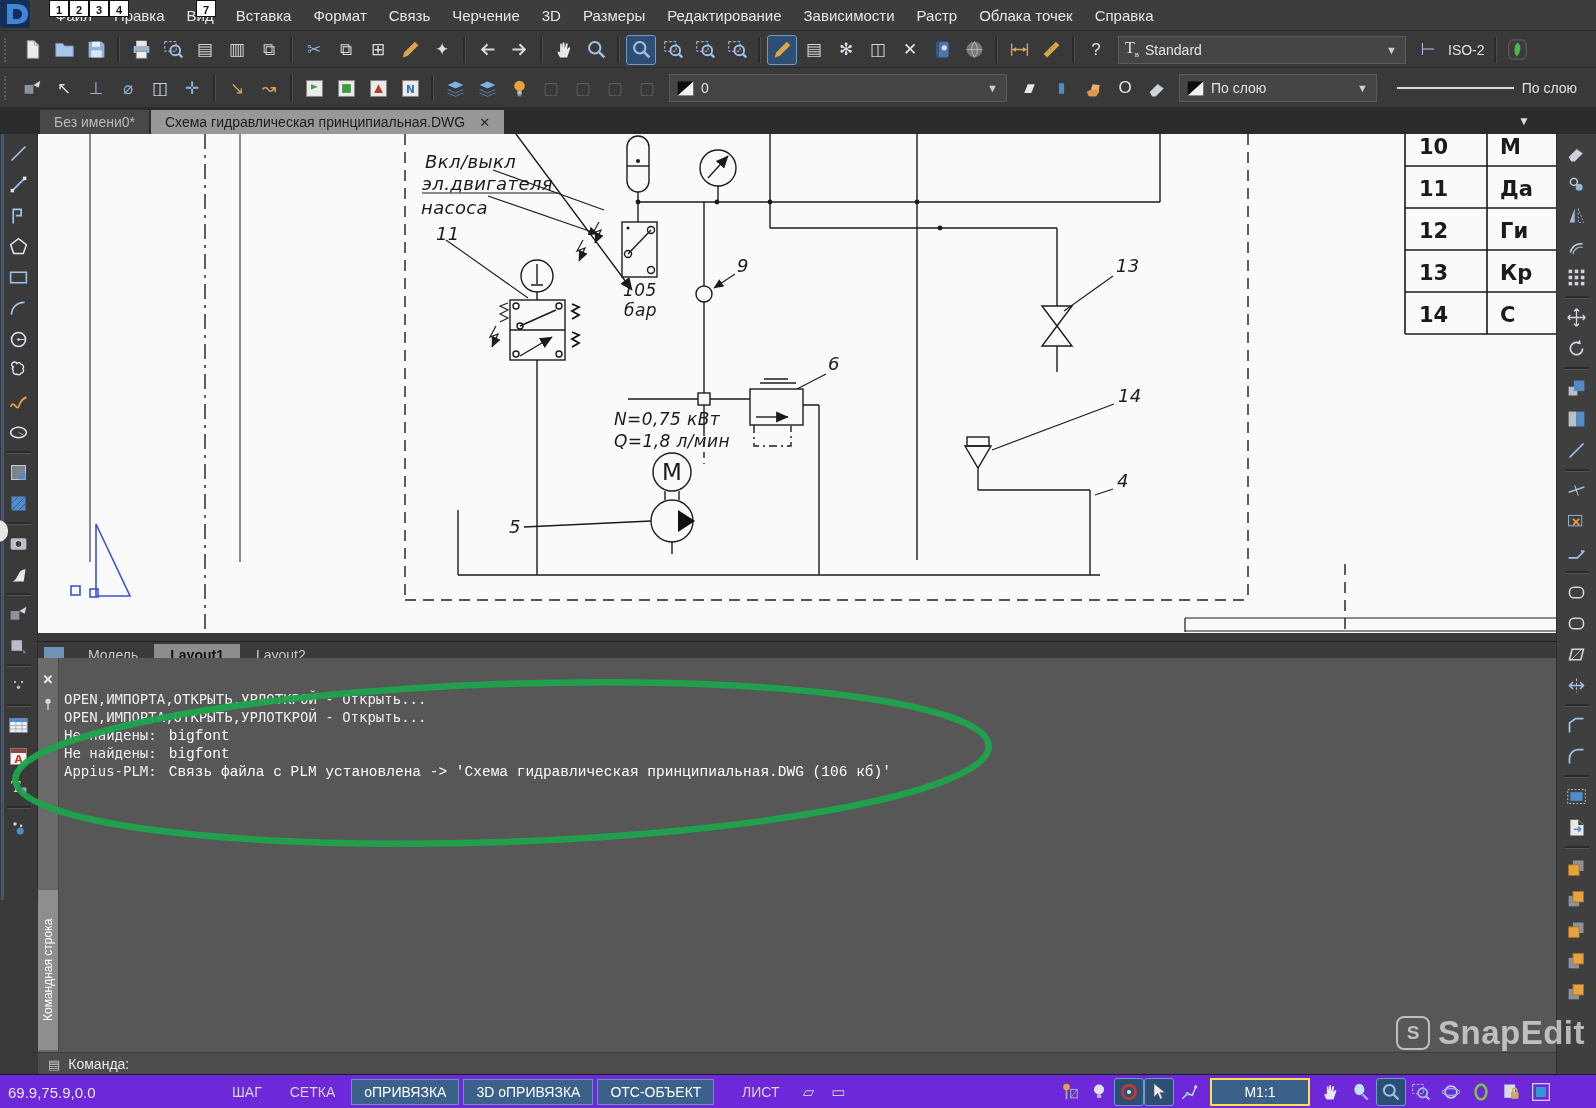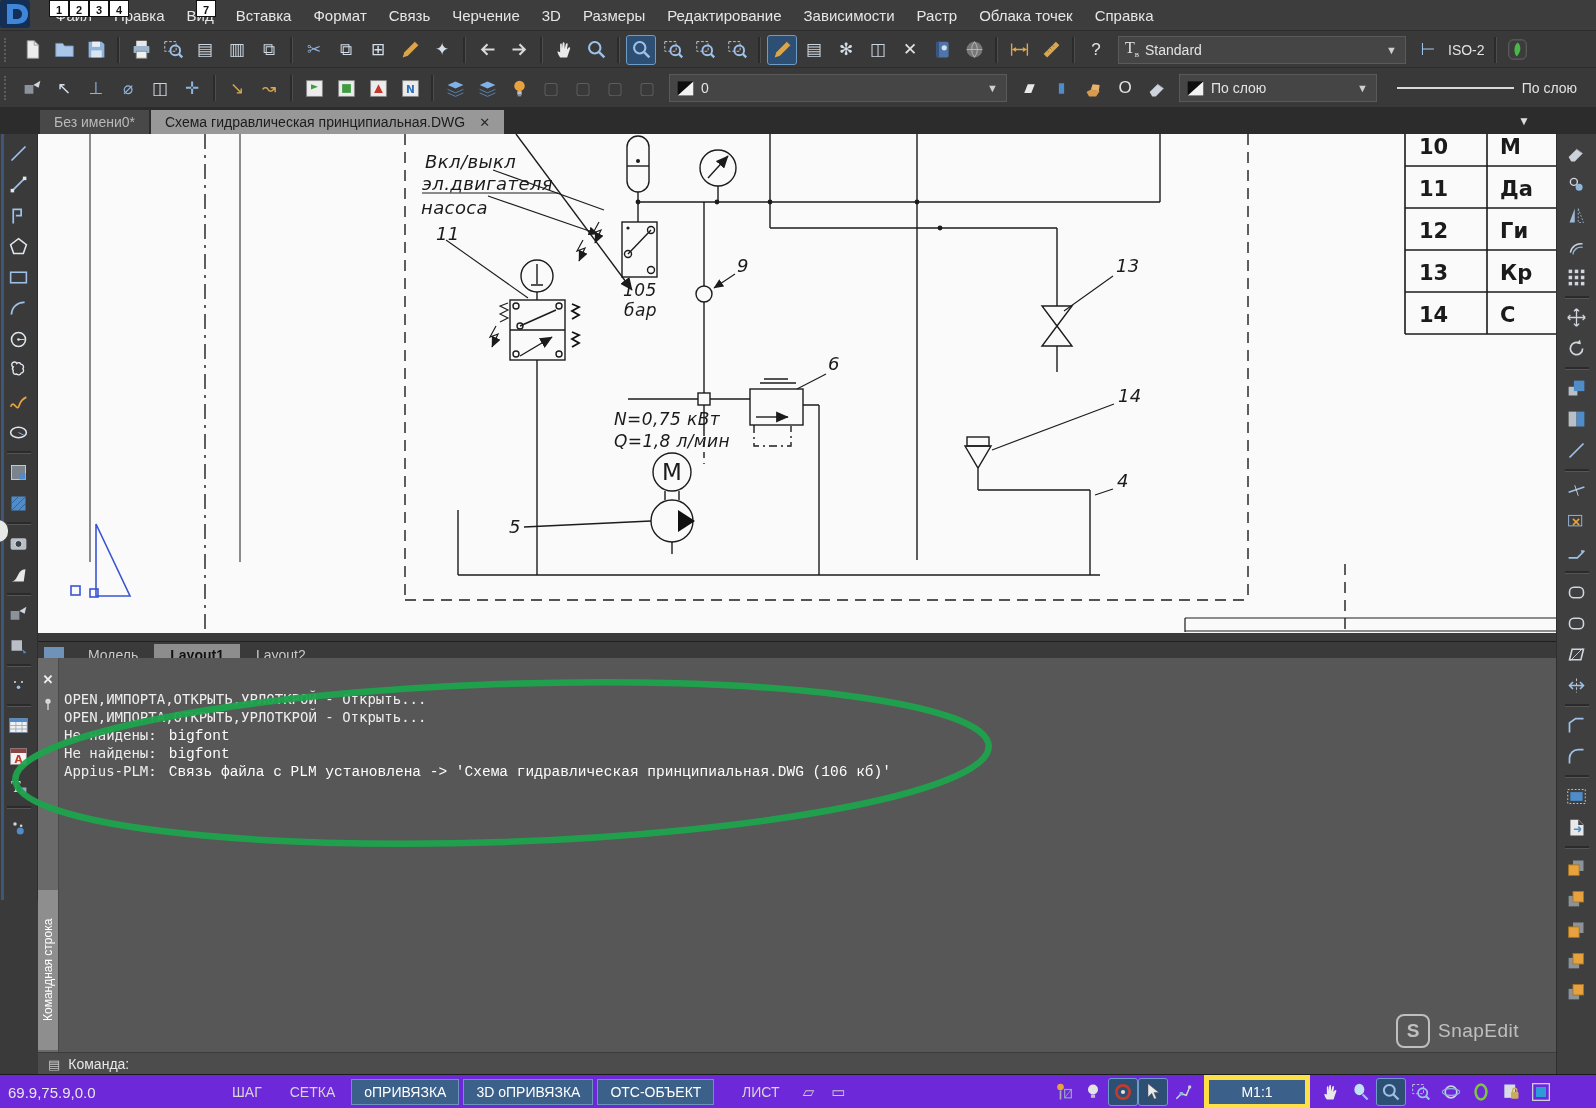--- a/index.html
+++ b/index.html
@@ -79,29 +79,29 @@
   #coords{position:absolute;left:8px;font-size:15px;color:#e6e6e6;}
   #toggles{position:absolute;left:218px;display:flex;align-items:center;}
   .tog{padding:4px 12px;margin:0 2px;color:#d6d6d6;}
   .tog.on{background:#3b6089;border:1px solid #6b94bd;color:#fff;}
   #sheetgrp{position:absolute;left:728px;display:flex;align-items:center;}
   #staticons{position:absolute;right:40px;display:flex;align-items:center;}
   .sic{width:28px;height:26px;margin:0 1px;display:flex;align-items:center;justify-content:center;
     color:#ccd6e0;font-size:15px;border-radius:2px;}
   .sic svg{width:20px;height:20px;display:block;}
   .sic.act{background:#2d4f73;outline:1px solid #6e9cc9;}
-  #scalebtn{min-width:96px;height:24px;background:#3b6089;border:5px solid #fde047;color:#fff;
+  #scalebtn{min-width:96px;height:24px;background:#3b6089;border:2px solid #fde047;color:#fff;
     display:flex;align-items:center;justify-content:center;margin:13px 6px;font-size:14px;}
   
   #annot{position:absolute;left:0;top:670px;width:1020px;height:190px;pointer-events:none;z-index:8;}
   #watermark{position:absolute;left:1396px;top:1014px;display:flex;align-items:center;z-index:7;
     color:rgba(232,232,232,.72);}
   #wlogo{width:30px;height:30px;border:2.5px solid rgba(232,232,232,.72);border-radius:8px;
     display:flex;align-items:center;justify-content:center;font-weight:bold;font-size:19px;margin-right:8px;}
-  #wtext{font-size:19px;font-weight:normal;letter-spacing:.5px;}
+  #wtext{font-size:33px;font-weight:bold;letter-spacing:.5px;}
   
   .dt{font-family:"DejaVu Sans",sans-serif;fill:#1b1b1b;}
   .hnd{font-style:italic;letter-spacing:.4px;}
 </style>
 </head>
 <body>
 
 <div id="menubar">
   <div id="applogo">
     <svg viewBox="0 0 44 30">

